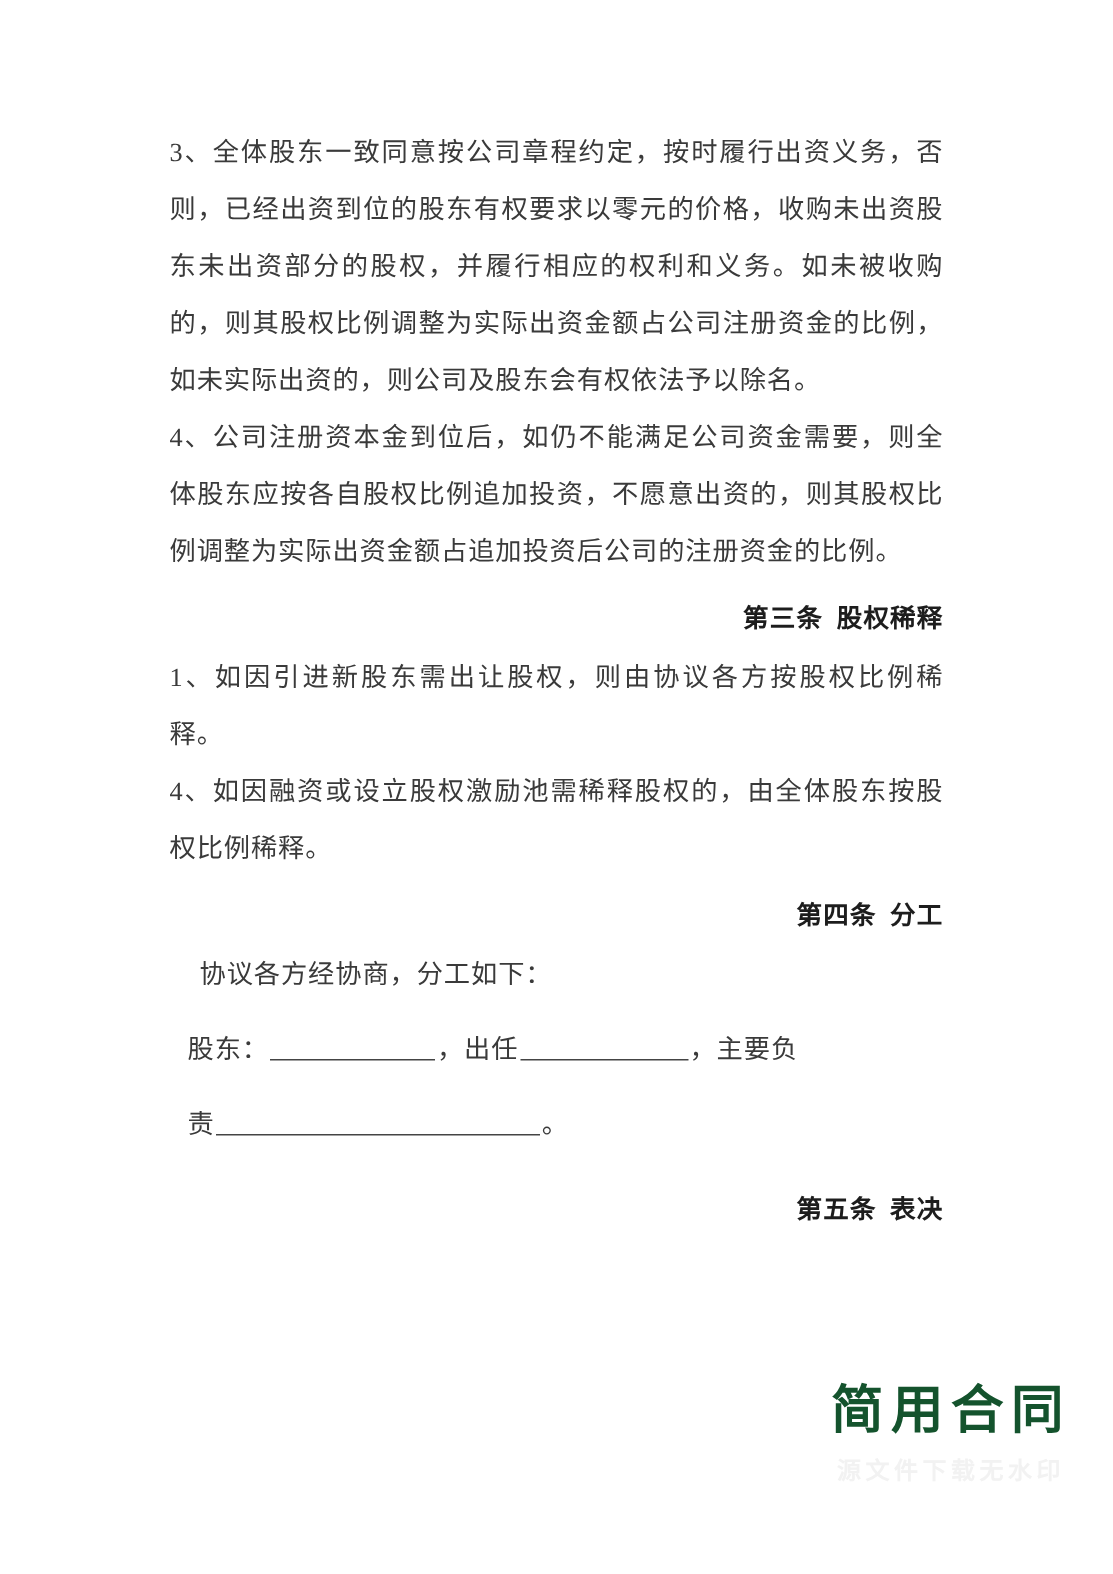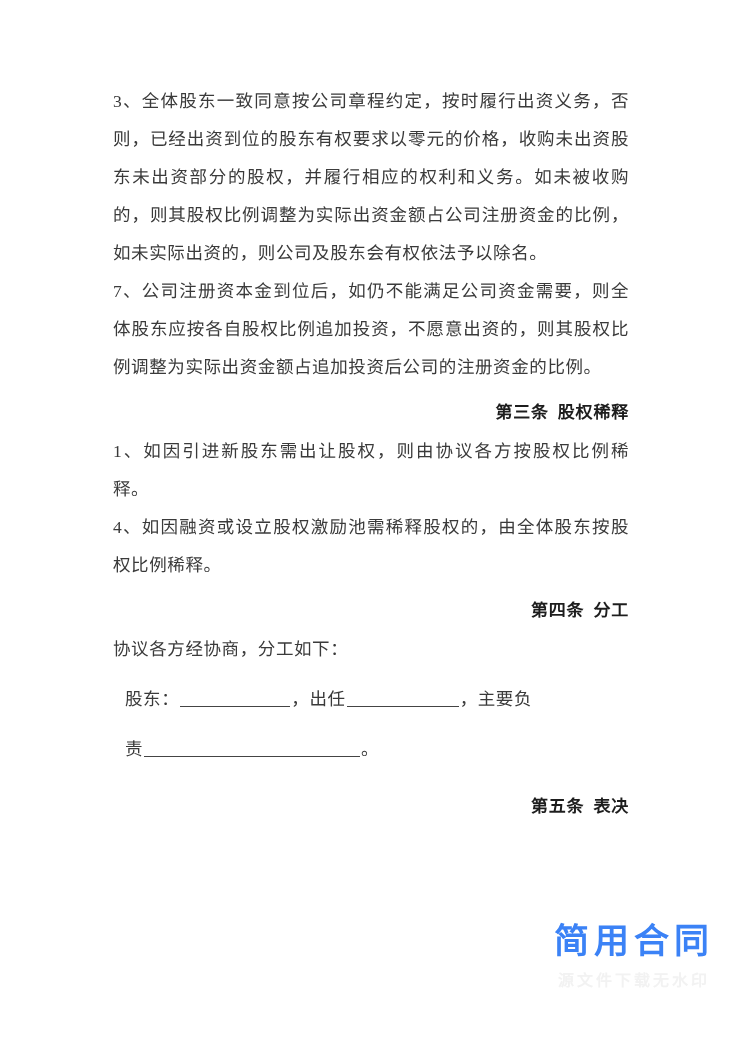--- a/index.html
+++ b/index.html
@@ -36,20 +36,21 @@
     color: #3a3a3a;
     text-align: justify;
     text-justify: inter-character;
     letter-spacing: 0.6px;
     margin: 0;
     -webkit-font-smoothing: antialiased;
   }
 
   .para.last-line-natural {
     text-align: left;
+    margin-left: 20px;
   }
 
   
   .heading {
     font-size: 17px;
     line-height: 38px;
     color: #1d1d1d;
     font-weight: bold;
     letter-spacing: 0.8px;
     margin: 0;
@@ -89,21 +90,21 @@
     right: 28px;
     bottom: 58px;
     text-align: center;
     user-select: none;
     pointer-events: none;
   }
   .watermark-main {
     font-family: "Liberation Sans", "DejaVu Sans", sans-serif;
     font-size: 35px;
     font-weight: bold;
-    color: #3b82f6;
+    color: #14532d;
     letter-spacing: 5px;
     line-height: 1.05;
   }
   .watermark-sub {
     font-family: "Liberation Sans", "DejaVu Sans", sans-serif;
     font-size: 16px;
     font-weight: bold;
     color: #f2f2f2;
     letter-spacing: 3px;
     margin-top: 7px;
@@ -111,21 +112,21 @@
 </style>
 </head>
 <body>
 
 <div class="page">
 
   <div class="content">
 
     <p class="para">3、全体股东一致同意按公司章程约定，按时履行出资义务，否则，已经出资到位的股东有权要求以零元的价格，收购未出资股东未出资部分的股权，并履行相应的权利和义务。如未被收购的，则其股权比例调整为实际出资金额占公司注册资金的比例，如未实际出资的，则公司及股东会有权依法予以除名。</p>
 
-    <p class="para">7、公司注册资本金到位后，如仍不能满足公司资金需要，则全体股东应按各自股权比例追加投资，不愿意出资的，则其股权比例调整为实际出资金额占追加投资后公司的注册资金的比例。</p>
+    <p class="para">4、公司注册资本金到位后，如仍不能满足公司资金需要，则全体股东应按各自股权比例追加投资，不愿意出资的，则其股权比例调整为实际出资金额占追加投资后公司的注册资金的比例。</p>
 
     <h2 class="heading">
       <span>第三条</span><span class="h-sep"></span><span>股权稀释</span>
     </h2>
 
     <p class="para">1、如因引进新股东需出让股权，则由协议各方按股权比例稀释。</p>
 
     <p class="para">4、如因融资或设立股权激励池需稀释股权的，由全体股东按股权比例稀释。</p>
 
     <h2 class="heading">

